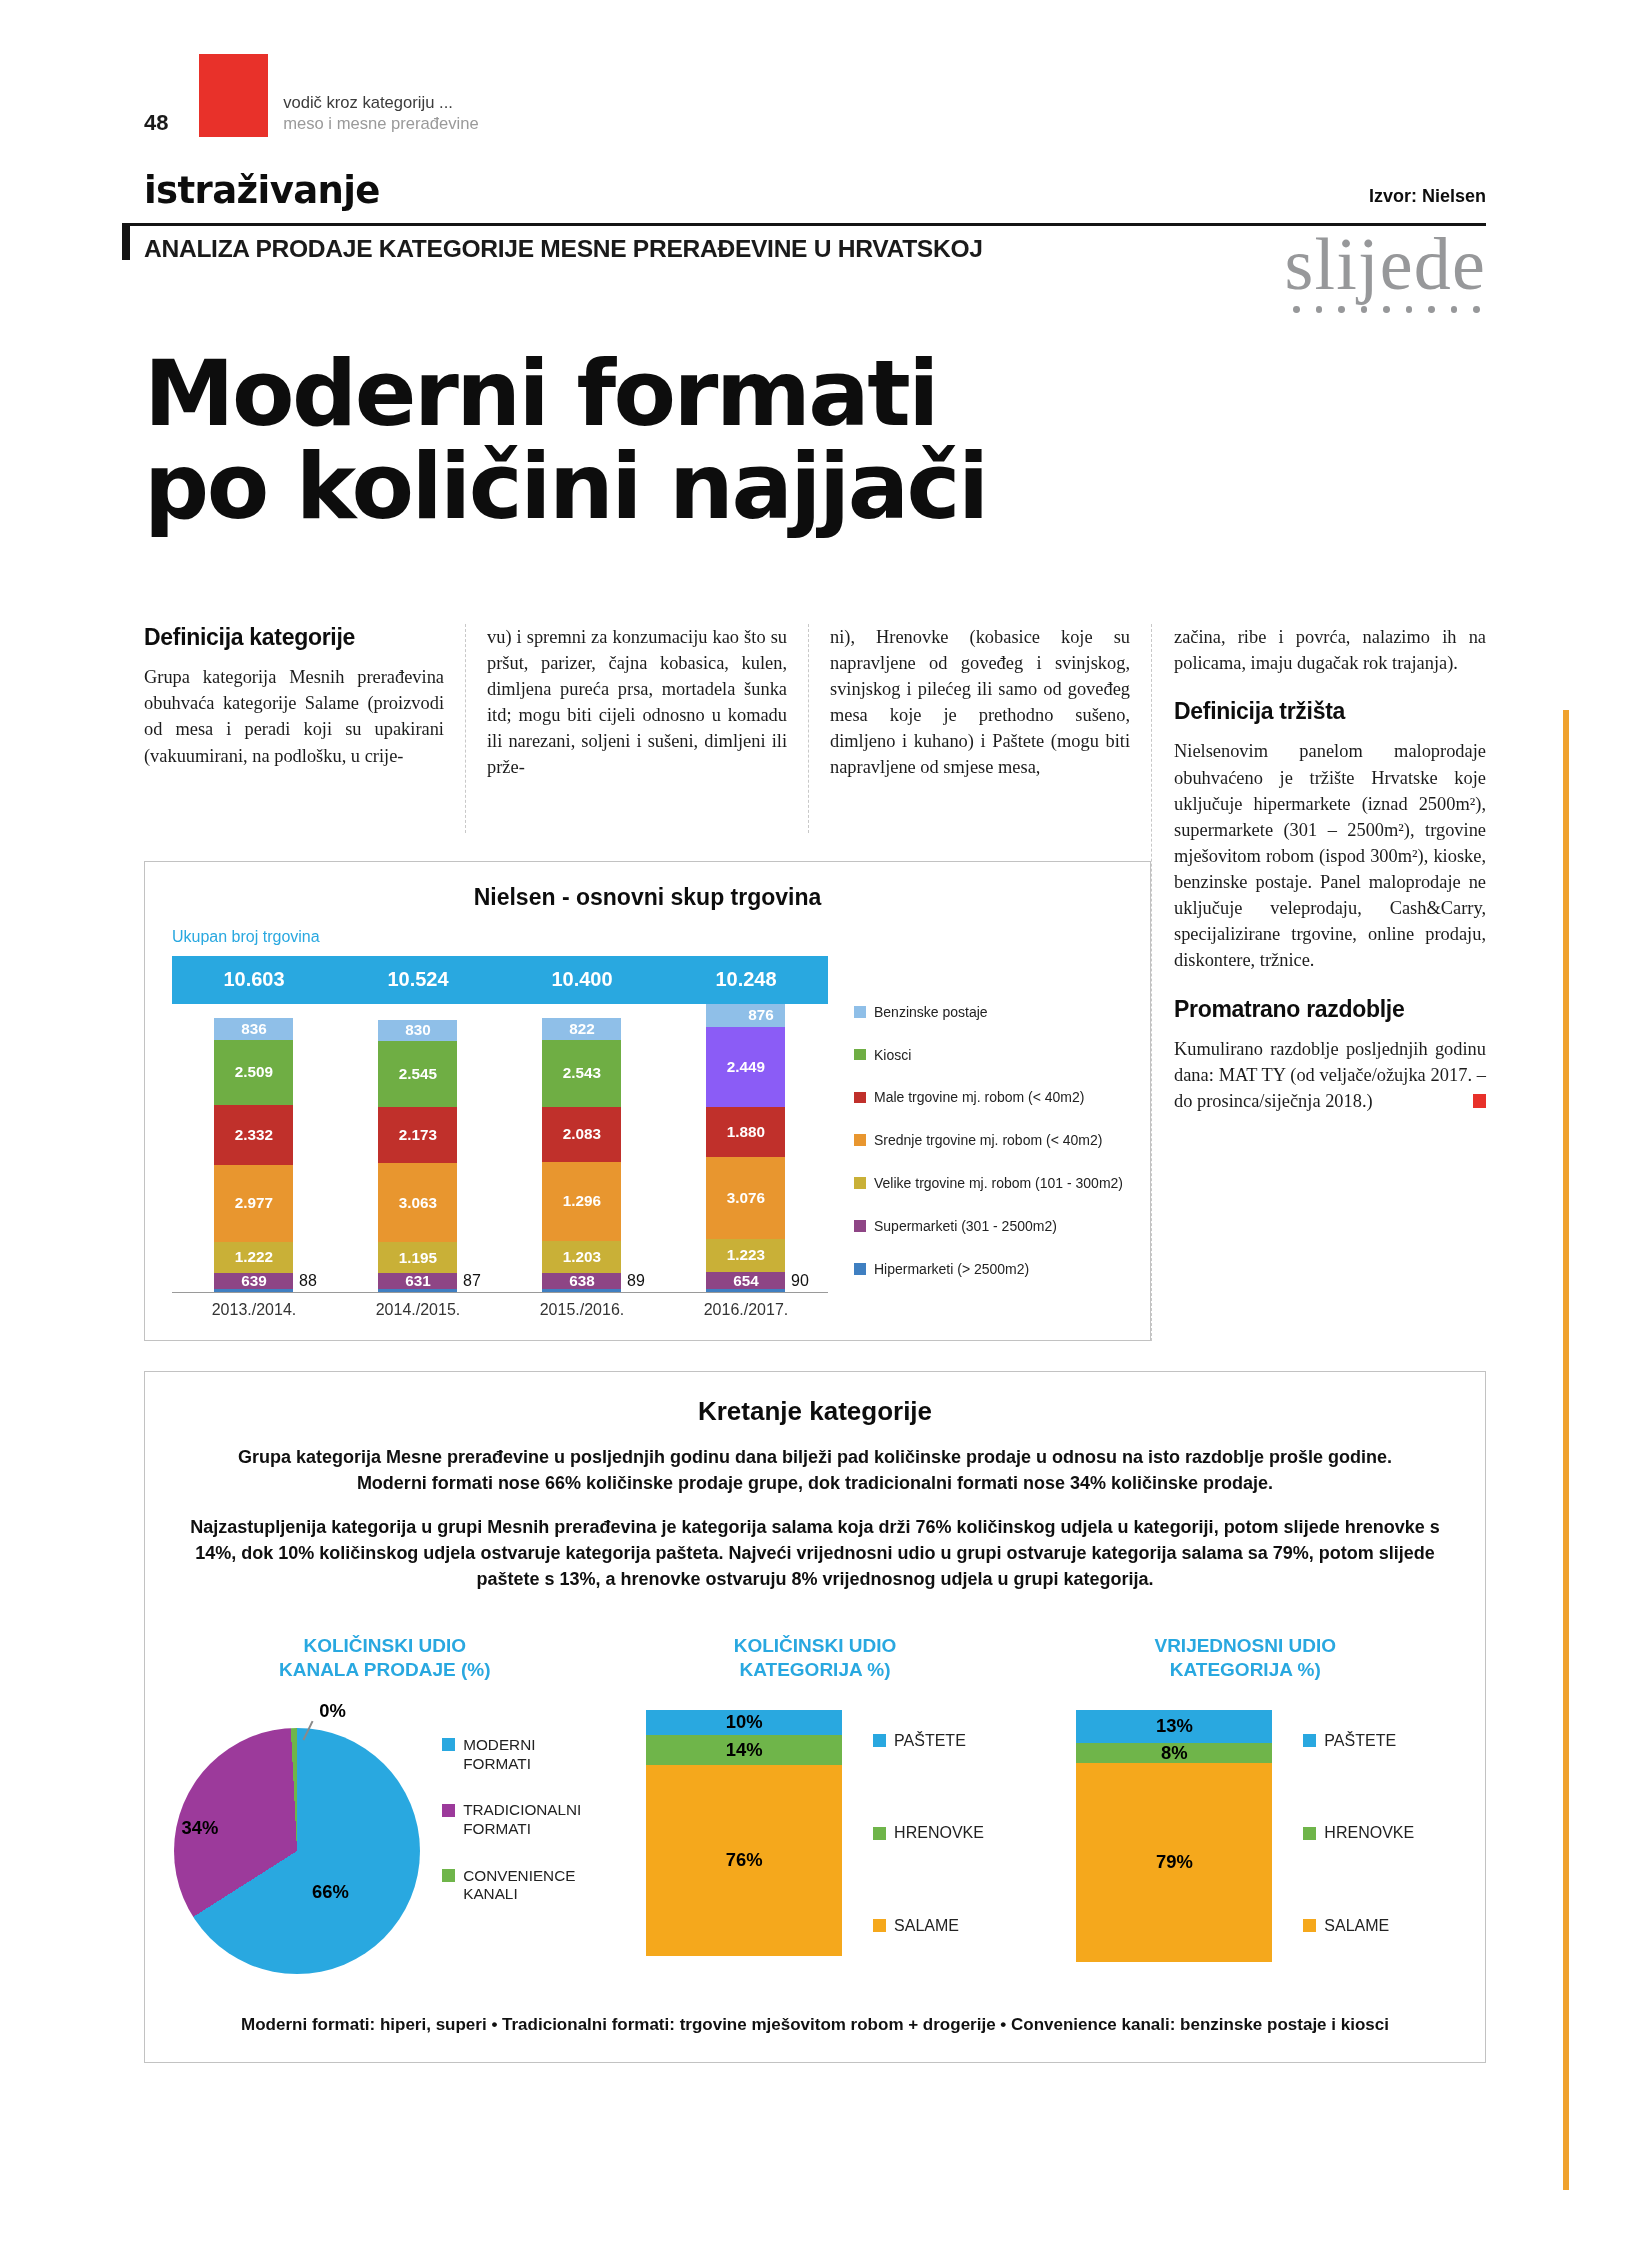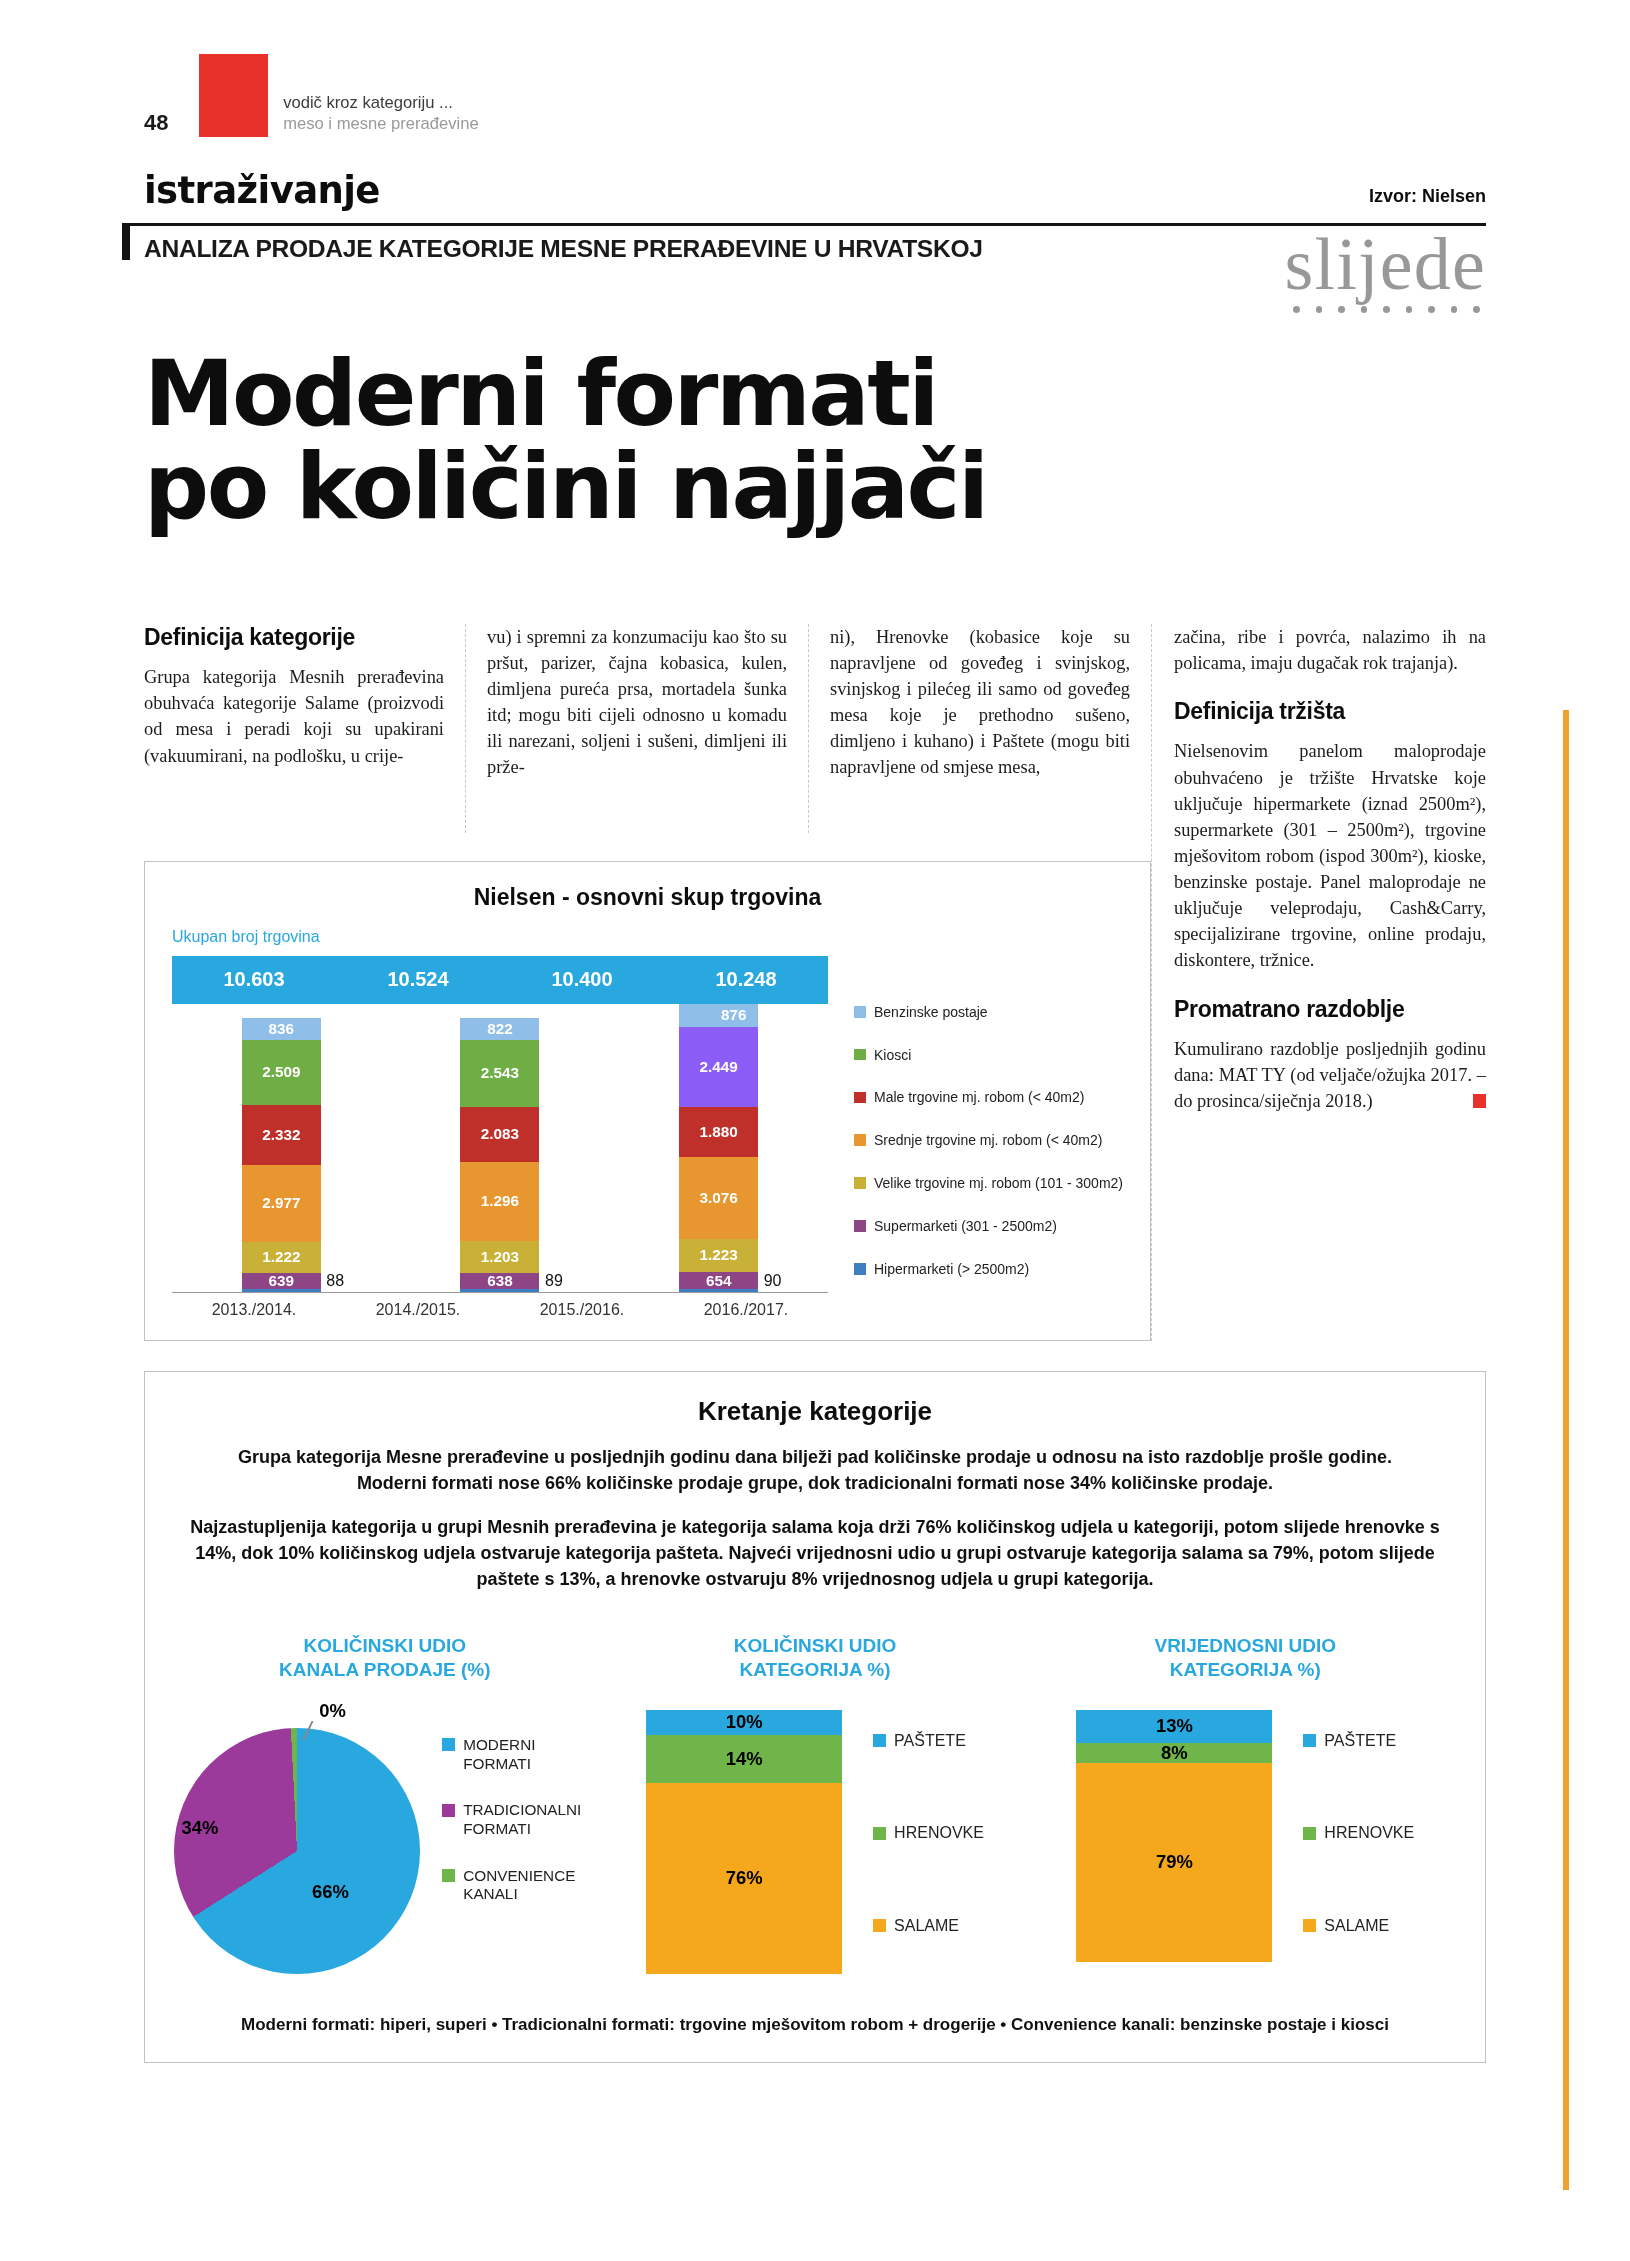--- a/index.html
+++ b/index.html
@@ -174,20 +174,32 @@
                     <div class="seg" style="height: 60px; background: rgb(192, 48, 43);">2.332</div>
                     <div class="seg" style="height: 77px; background: rgb(232, 150, 47);">2.977</div>
                     <div class="seg" style="height: 31px; background: rgb(201, 176, 55);">1.222</div>
                     <div class="seg" style="height: 16.4px; background: rgb(142, 69, 133);">639</div>
                     <div class="seg" style="height: 2.3px; background: rgb(63, 127, 193);"></div>
                   </div>
                   <div class="out-label">88</div>
                 </div>
                 <div class="bar-cell">
                   <div class="bar">
+                    <div class="seg" style="height: 21.5px; background: rgb(143, 191, 232);">830</div>
+                    <div class="seg" style="height: 66px; background: rgb(111, 174, 68);">2.545</div>
+                    <div class="seg" style="height: 56px; background: rgb(192, 48, 43);">2.173</div>
+                    <div class="seg" style="height: 79px; background: rgb(232, 150, 47);">3.063</div>
+                    <div class="seg" style="height: 31px; background: rgb(201, 176, 55);">1.195</div>
+                    <div class="seg" style="height: 16.3px; background: rgb(142, 69, 133);">631</div>
+                    <div class="seg" style="height: 2.3px; background: rgb(63, 127, 193);"></div>
+                  </div>
+                  <div class="out-label">87</div>
+                </div>
+                <div class="bar-cell">
+                  <div class="bar">
                     <div class="seg" style="height: 21.5px; background: rgb(143, 191, 232);">822</div>
                     <div class="seg" style="height: 67px; background: rgb(111, 174, 68);">2.543</div>
                     <div class="seg" style="height: 55px; background: rgb(192, 48, 43);">2.083</div>
                     <div class="seg" style="height: 79px; background: rgb(232, 150, 47);">1.296</div>
                     <div class="seg" style="height: 32px; background: rgb(201, 176, 55);">1.203</div>
                     <div class="seg" style="height: 16.7px; background: rgb(142, 69, 133);">638</div>
                     <div class="seg" style="height: 2.3px; background: rgb(63, 127, 193);"></div>
                   </div>
                   <div class="out-label">89</div>
                 </div>
@@ -291,21 +303,21 @@
         </div>
 
         <div class="chart-sec">
           <div class="sec-title">
             <div>KOLIČINSKI UDIO</div>
             <div>KATEGORIJA %)</div>
           </div>
           <div class="sec-content">
             <div class="col-chart">
                 <div class="cseg" style="height: 25px; background: rgb(41, 168, 224);">10%</div>
-                <div class="cseg" style="height: 48px; background: rgb(111, 181, 74);">14%</div>
+                <div class="cseg" style="height: 30px; background: rgb(111, 181, 74);">14%</div>
                 <div class="cseg" style="height: 191px; background: rgb(245, 168, 28);">76%</div>
               </div>
             <div class="col-legend">
                 <div class="leg-item">
                   <span class="leg-sq" style="background: rgb(41, 168, 224);"></span>
                   <span>PAŠTETE</span>
                 </div>
                 <div class="leg-item">
                   <span class="leg-sq" style="background: rgb(111, 181, 74);"></span>
                   <span>HRENOVKE</span>

